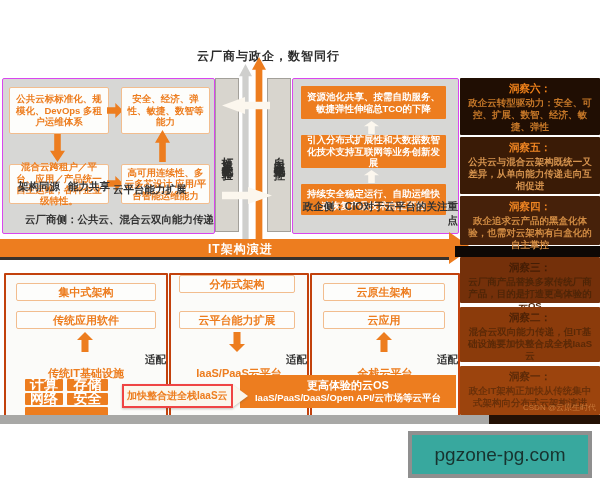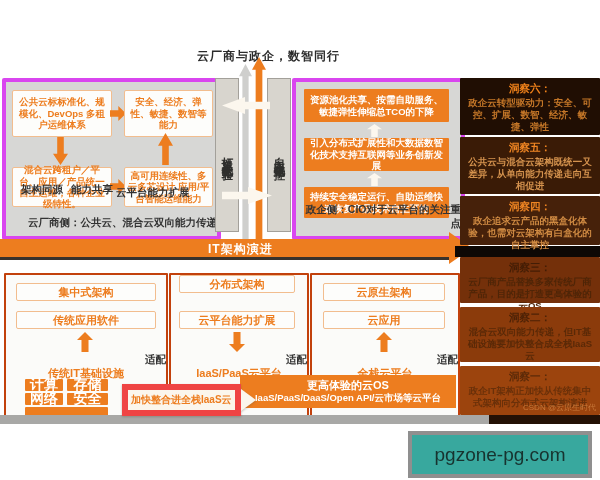--- a/index.html
+++ b/index.html
@@ -2,21 +2,21 @@
 <html><head>
 <meta charset="utf-8">
 <style>
   html,body{margin:0;padding:0;background:#fff;}
   .canvas{position:relative;width:600px;height:480px;background:#ffffff;overflow:hidden;
           font-family:"Liberation Sans","DejaVu Sans",sans-serif;}
   .abs{position:absolute;}
   .title{position:absolute;left:197px;top:48px;font-size:12px;font-weight:bold;color:#2b2b2b;
          letter-spacing:1px;white-space:nowrap;}
   
-  .panel{position:absolute;background:#d7d7d5;border:4px solid #d946ef;border-radius:2px;}
+  .panel{position:absolute;background:#d7d7d5;border:1px solid #d946ef;border-radius:2px;}
   
   .wbox{position:absolute;background:#fdfdfb;border:1px solid #f2bd8e;border-radius:2px;
         color:#ed7d1f;font-weight:bold;font-size:9.5px;line-height:1.2;display:flex;
         align-items:center;justify-content:center;text-align:center;padding:1px 2px;box-sizing:border-box;}
   .wbox2{position:absolute;background:#fdfdfb;border:1px solid #f2bd8e;border-radius:2px;
         color:#ed7d1f;font-weight:bold;font-size:11px;display:flex;align-items:center;
         justify-content:center;text-align:center;box-sizing:border-box;}
   
   .obox{position:absolute;background:#ed7d1f;color:#fff;font-weight:bold;font-size:9.5px;
         line-height:1.25;display:flex;align-items:center;justify-content:center;text-align:center;
@@ -49,21 +49,21 @@
        display:flex;align-items:center;justify-content:center;border-radius:1px;}
   
   .insight{position:absolute;left:460px;width:140px;box-sizing:border-box;padding:4px 5px 2px;
            text-align:center;border-radius:1px;}
   .ititle{font-size:10.5px;font-weight:bold;margin-bottom:1px;}
   .ibody{font-size:9.5px;font-weight:bold;line-height:1.28;}
   .iwm{position:absolute;right:4px;bottom:2px;font-size:8px;color:#c97a3a;}
   
   .ia{position:absolute;left:122px;top:384px;display:flex;align-items:center;z-index:6;
       filter:drop-shadow(0 1px 1px rgba(90,80,60,.35));}
-  .ia-body{background:#fbf6ec;border:6px solid #ef4444;color:#ed7d1f;font-weight:bold;font-size:10px;
+  .ia-body{background:#fbf6ec;border:2px solid #ef4444;color:#ed7d1f;font-weight:bold;font-size:10px;
            white-space:nowrap;padding:3px 3px;}
   .ia-head{width:0;height:0;border-left:15px solid #fbf6ec;border-top:11px solid transparent;
            border-bottom:11px solid transparent;}
   
   .cloudos{position:absolute;left:240px;top:375px;width:216px;height:33px;background:#ed7d1f;
            color:#fff;font-weight:bold;text-align:center;z-index:5;display:flex;flex-direction:column;
            justify-content:center;line-height:1.25;}
   .cloudos .l1{font-size:11px;} .cloudos .l2{font-size:9.5px;}
   
   .sitemark{position:absolute;left:408px;top:431px;width:184px;height:47px;background:#38a89e;

